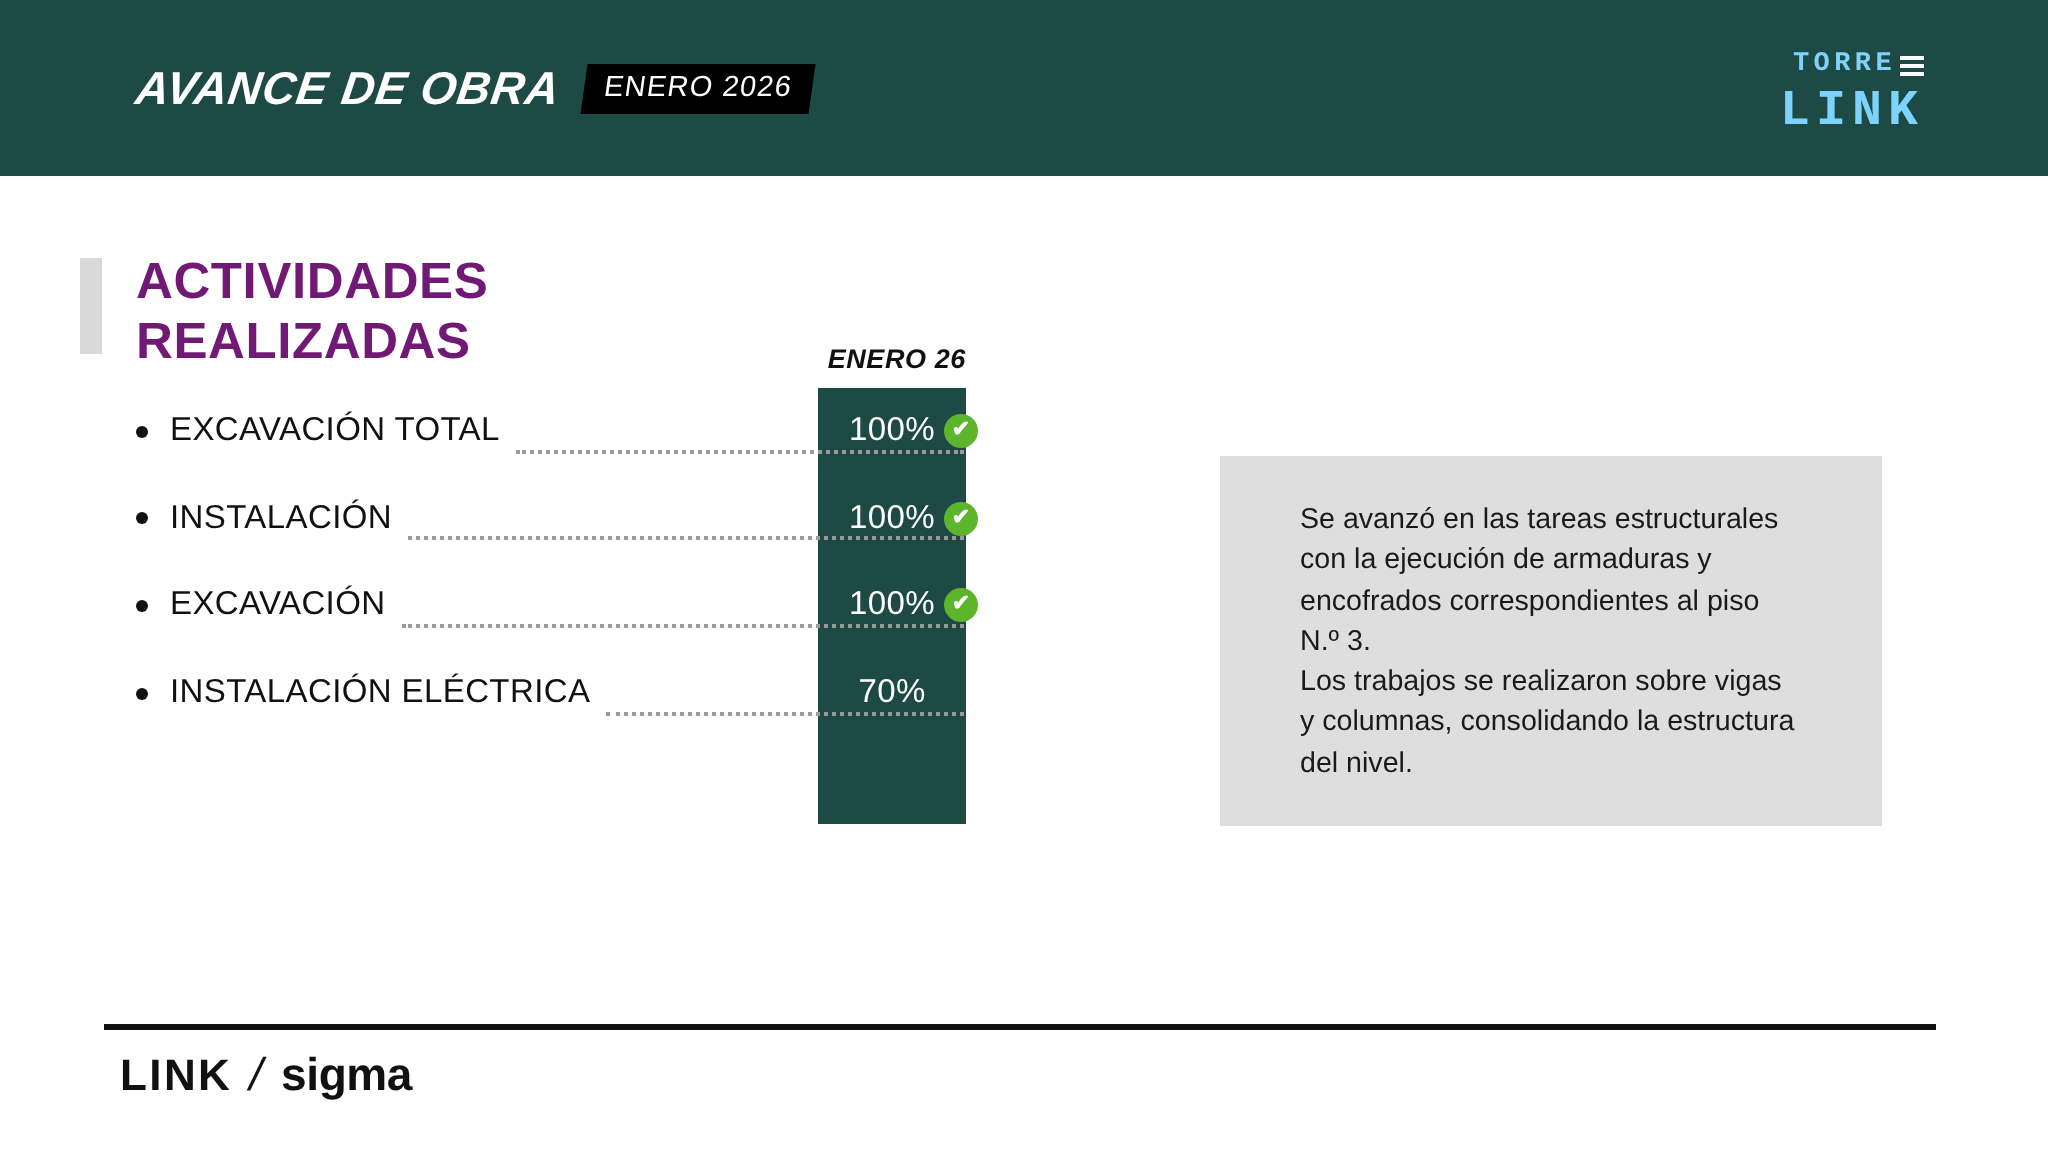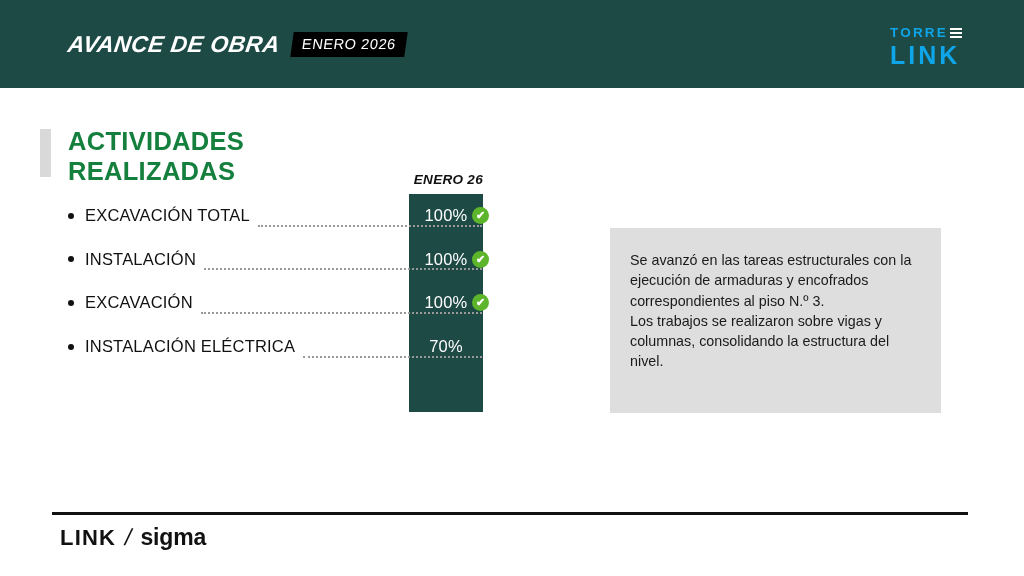--- a/index.html
+++ b/index.html
@@ -41,22 +41,23 @@
     font-weight: normal;
     letter-spacing: 0.6px;
     padding: 4px 10px 5px 10px;
     margin-left: 12px;
     transform: skewX(-8deg);
   }
   .logo {
     position: absolute;
     right: 62px; top: 26px;
     text-align: left;
-    color: #0ea5e9;
+    color: #7dd3fc;
     line-height: 1;
+    font-family: Liberation Mono, monospace;
   }
   .logo-top {
     font-size: 13.5px;
     font-weight: bold;
     letter-spacing: 2.2px;
     display: flex; align-items: center; justify-content: flex-end;
   }
   .logo-bot {
     font-size: 25px;
     font-weight: bold;
@@ -80,21 +81,21 @@
   }
   .sec-bar {
     width: 11px; height: 48px;
     background: #d9d9d9;
     margin-right: 17px;
     margin-top: 3px;
   }
   .sec-title {
     font-size: 25.5px;
     font-weight: bold;
-    color: #15803d;
+    color: #701a75;
     line-height: 1.18;
     letter-spacing: 0.3px;
   }
 
   
   .col-head {
     position: absolute;
     left: 409px; top: 172px;
     width: 74px;
     text-align: right;
@@ -168,21 +169,21 @@
     text-align: center;
     font-weight: bold;
   }
 
   
   .notes {
     position: absolute;
     left: 610px; top: 228px;
     width: 331px; height: 185px;
     background: #dedede;
-    padding: 22px 20px;
+    padding: 22px 40px;
   }
   .notes p {
     font-size: 14.3px;
     color: #1a1a1a;
     line-height: 1.42;
   }
   .notes p + p { }
 
   
   .footer-rule {

